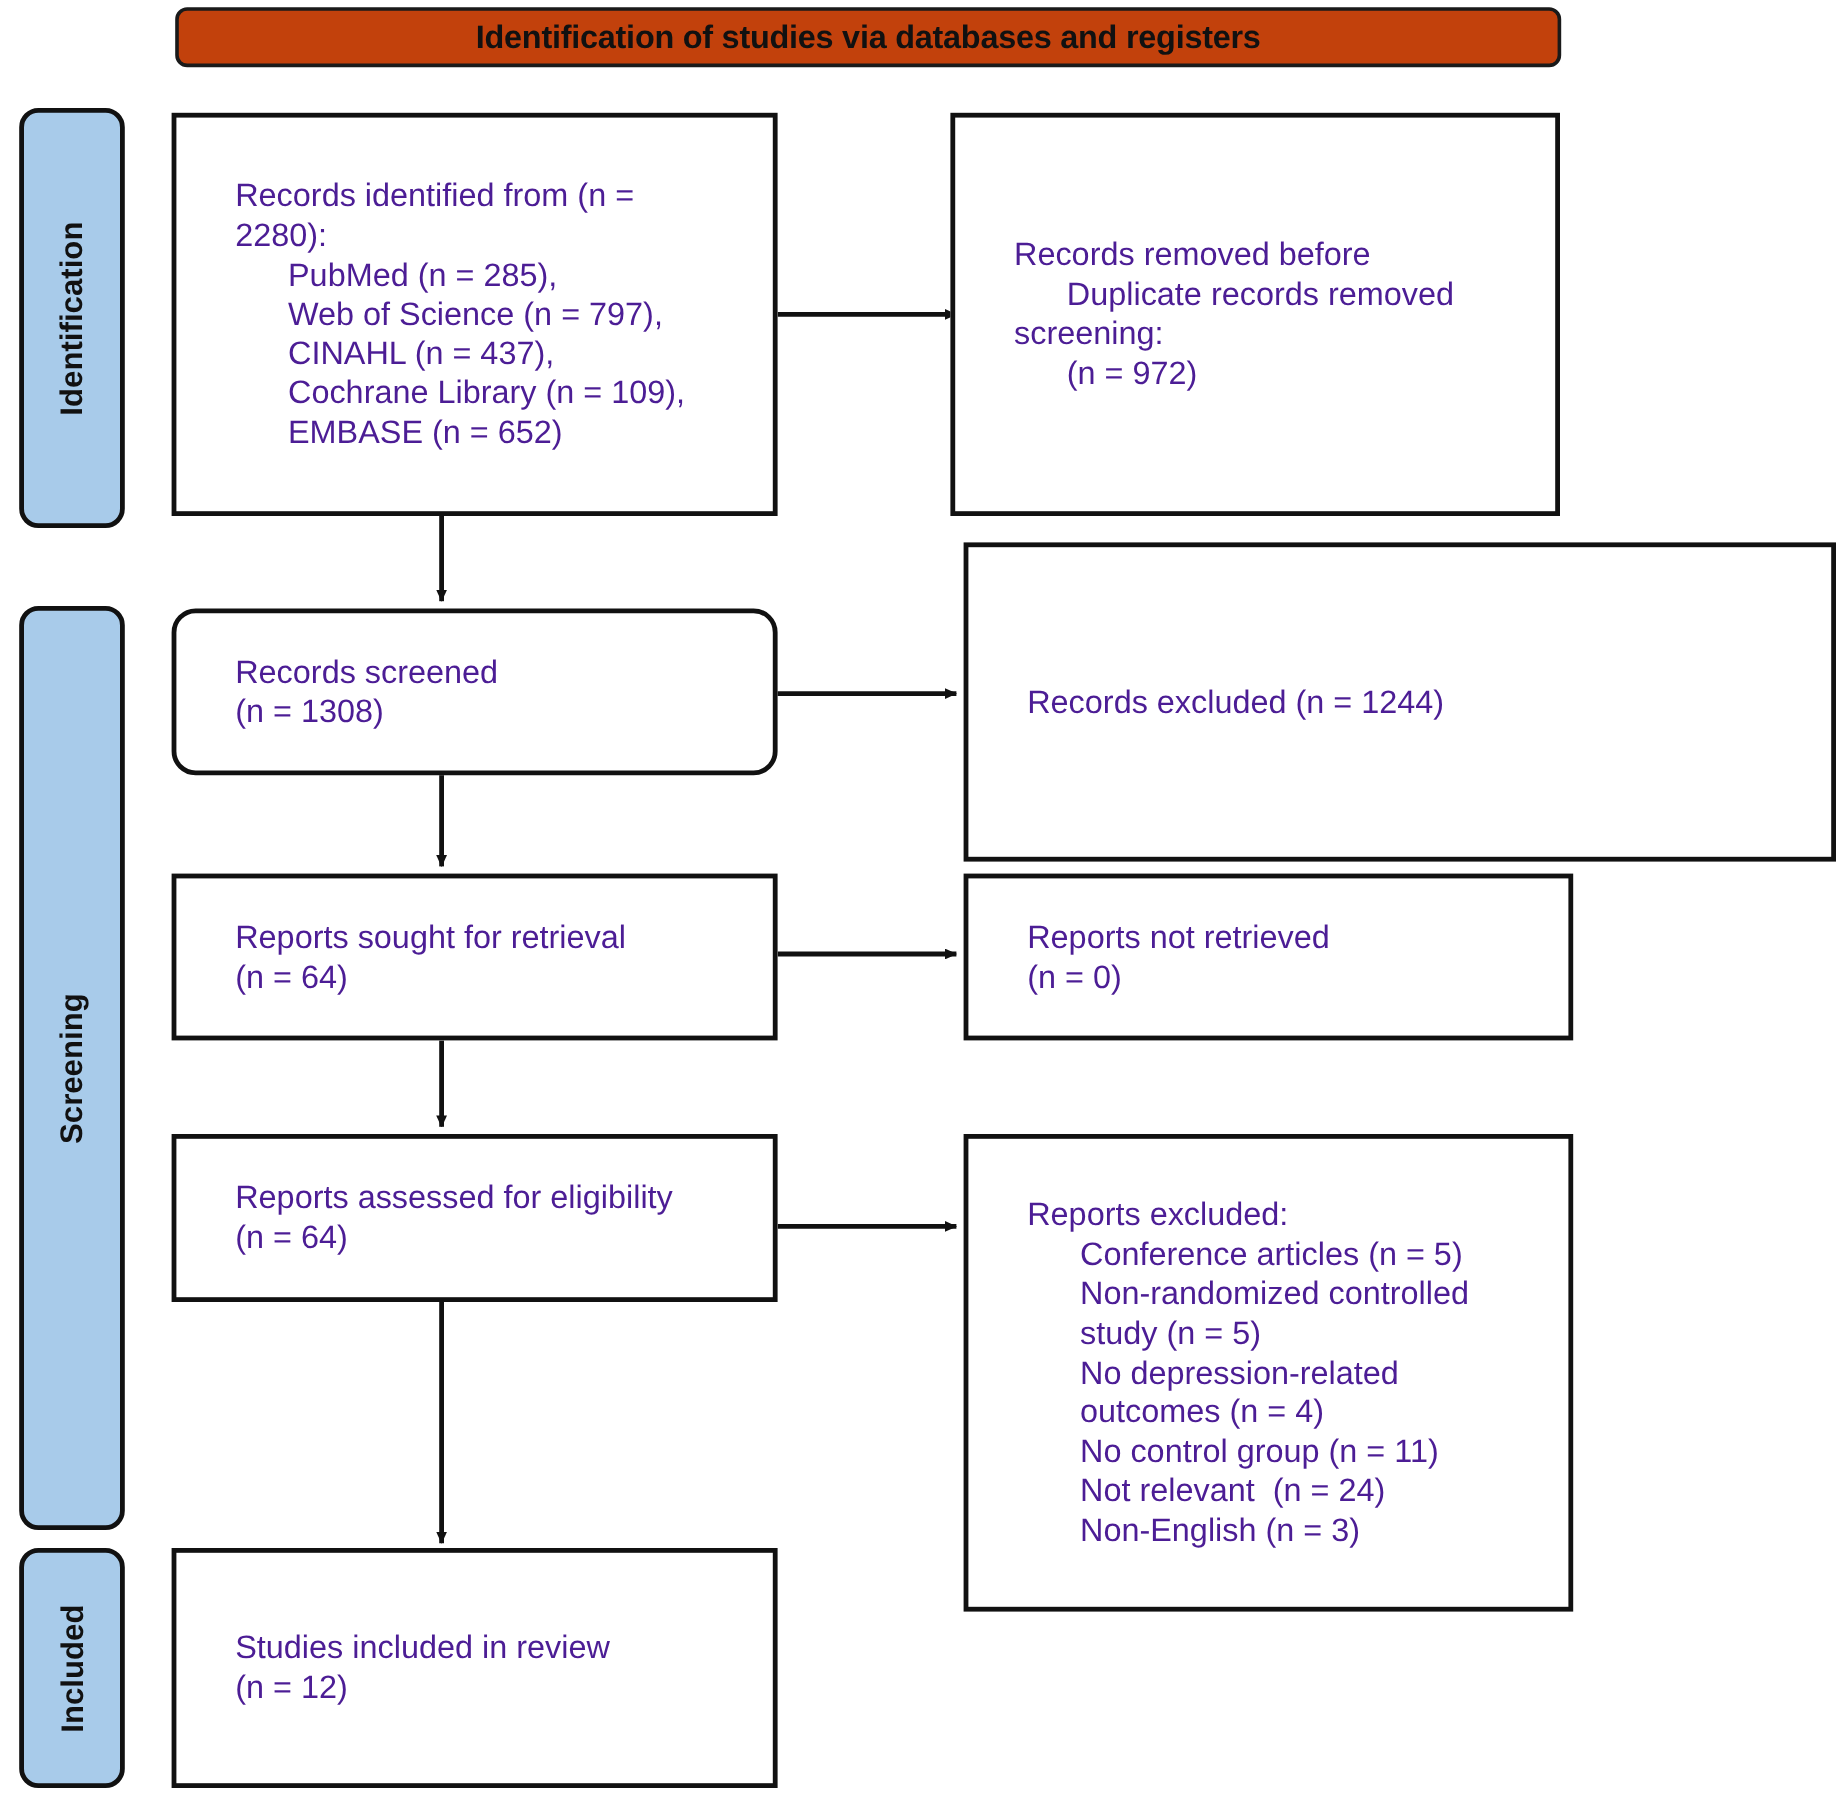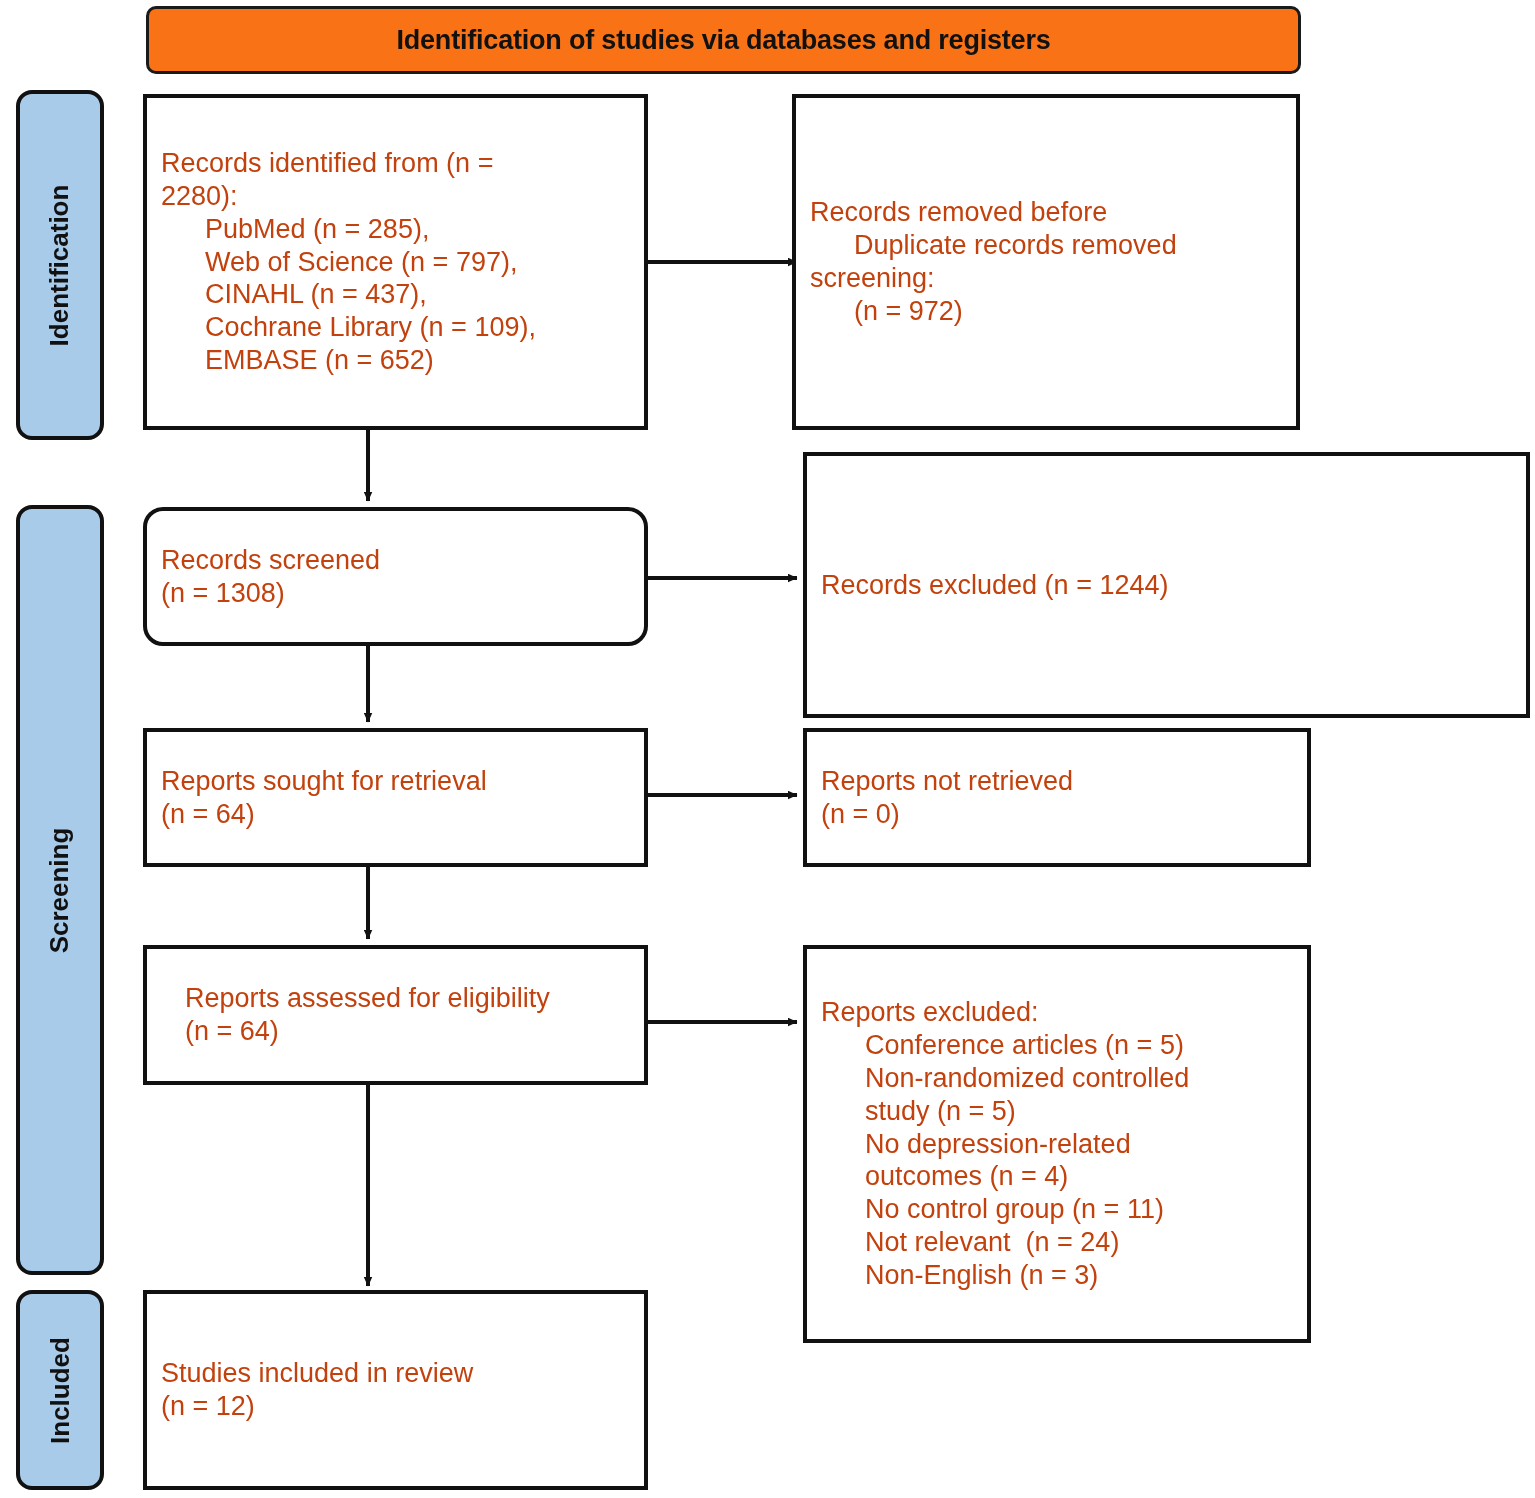--- a/index.html
+++ b/index.html
@@ -10,22 +10,22 @@
     width:1535px;
     height:1498px;
     background:#ffffff;
     overflow:hidden;
   }
 
   
   .title-banner{
     position:absolute;
     left:146px; top:6px;
-    width:1155px; height:68px;
-    background:#f97316;
+    width:1155px; height:50px;
+    background:#c2410c;
     border:3px solid #1a1a1a;
     border-radius:10px;
     display:flex; align-items:center; justify-content:center;
     box-sizing:border-box;
   }
   .title-banner .txt{
     font-size:27px;
     font-weight:bold;
     color:#111111;
     letter-spacing:-0.2px;
@@ -58,23 +58,24 @@
     display:flex;
     align-items:center;
   }
   .box .body{
     padding:0 14px;
     width:100%;
     box-sizing:border-box;
   }
   .box .line{
     font-size:27px;
-    color:#c2410c;
+    color:#4c1d95;
     line-height:1.22;
     white-space:pre-wrap;
+    margin-left:35px;
   }
   .box .line.indent{ padding-left:44px; }
 
   
   #connectors{
     position:absolute;
     left:0; top:0;
     width:1535px; height:1498px;
     pointer-events:none;
   }
@@ -165,21 +166,21 @@
     </div>
   </div>
 
   <div class="box" style="left:803px; top:728px; width:508px; height:139px;">
     <div class="body">
       <div class="line">Reports not retrieved</div>
       <div class="line">(n = 0)</div>
     </div>
   </div>
 
-  <div class="box" style="left:143px; top:945px; width:505px; height:140px;padding-left:24px;">
+  <div class="box" style="left:143px; top:945px; width:505px; height:140px;">
     <div class="body">
       <div class="line">Reports assessed for eligibility</div>
       <div class="line">(n = 64)</div>
     </div>
   </div>
 
   <div class="box" style="left:803px; top:945px; width:508px; height:398px;">
     <div class="body">
       <div class="line">Reports excluded:</div>
       <div class="line indent">Conference articles (n = 5)</div>

